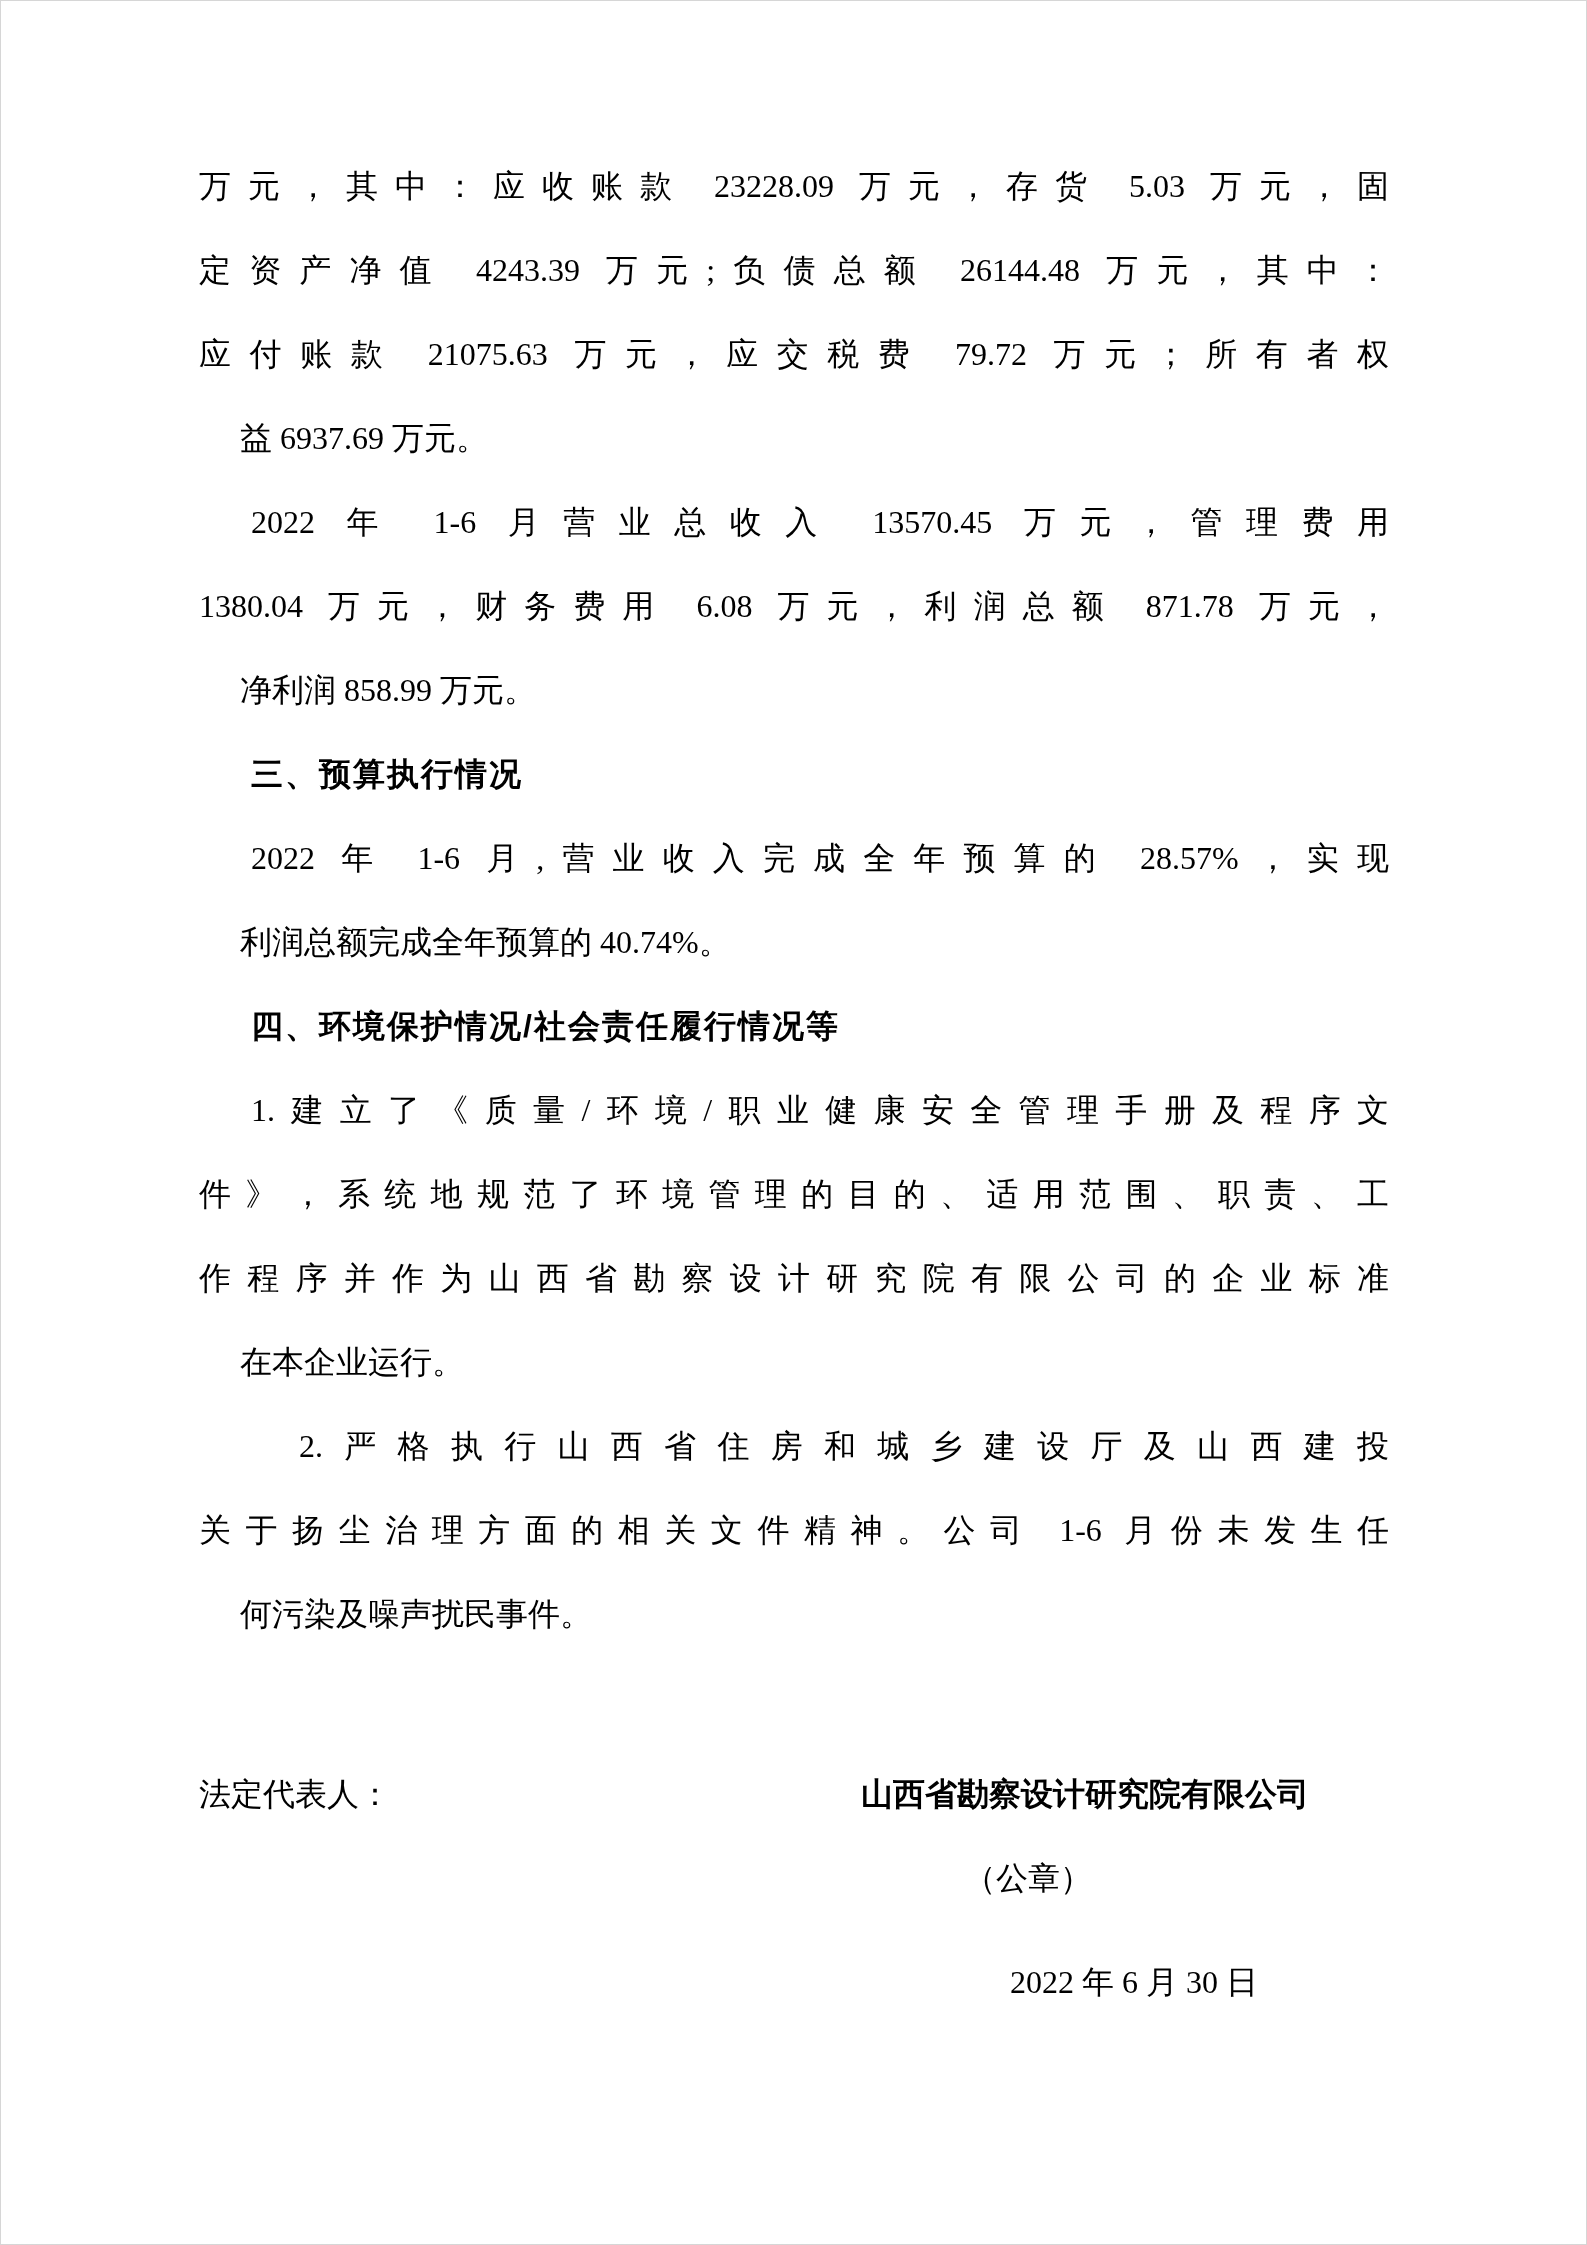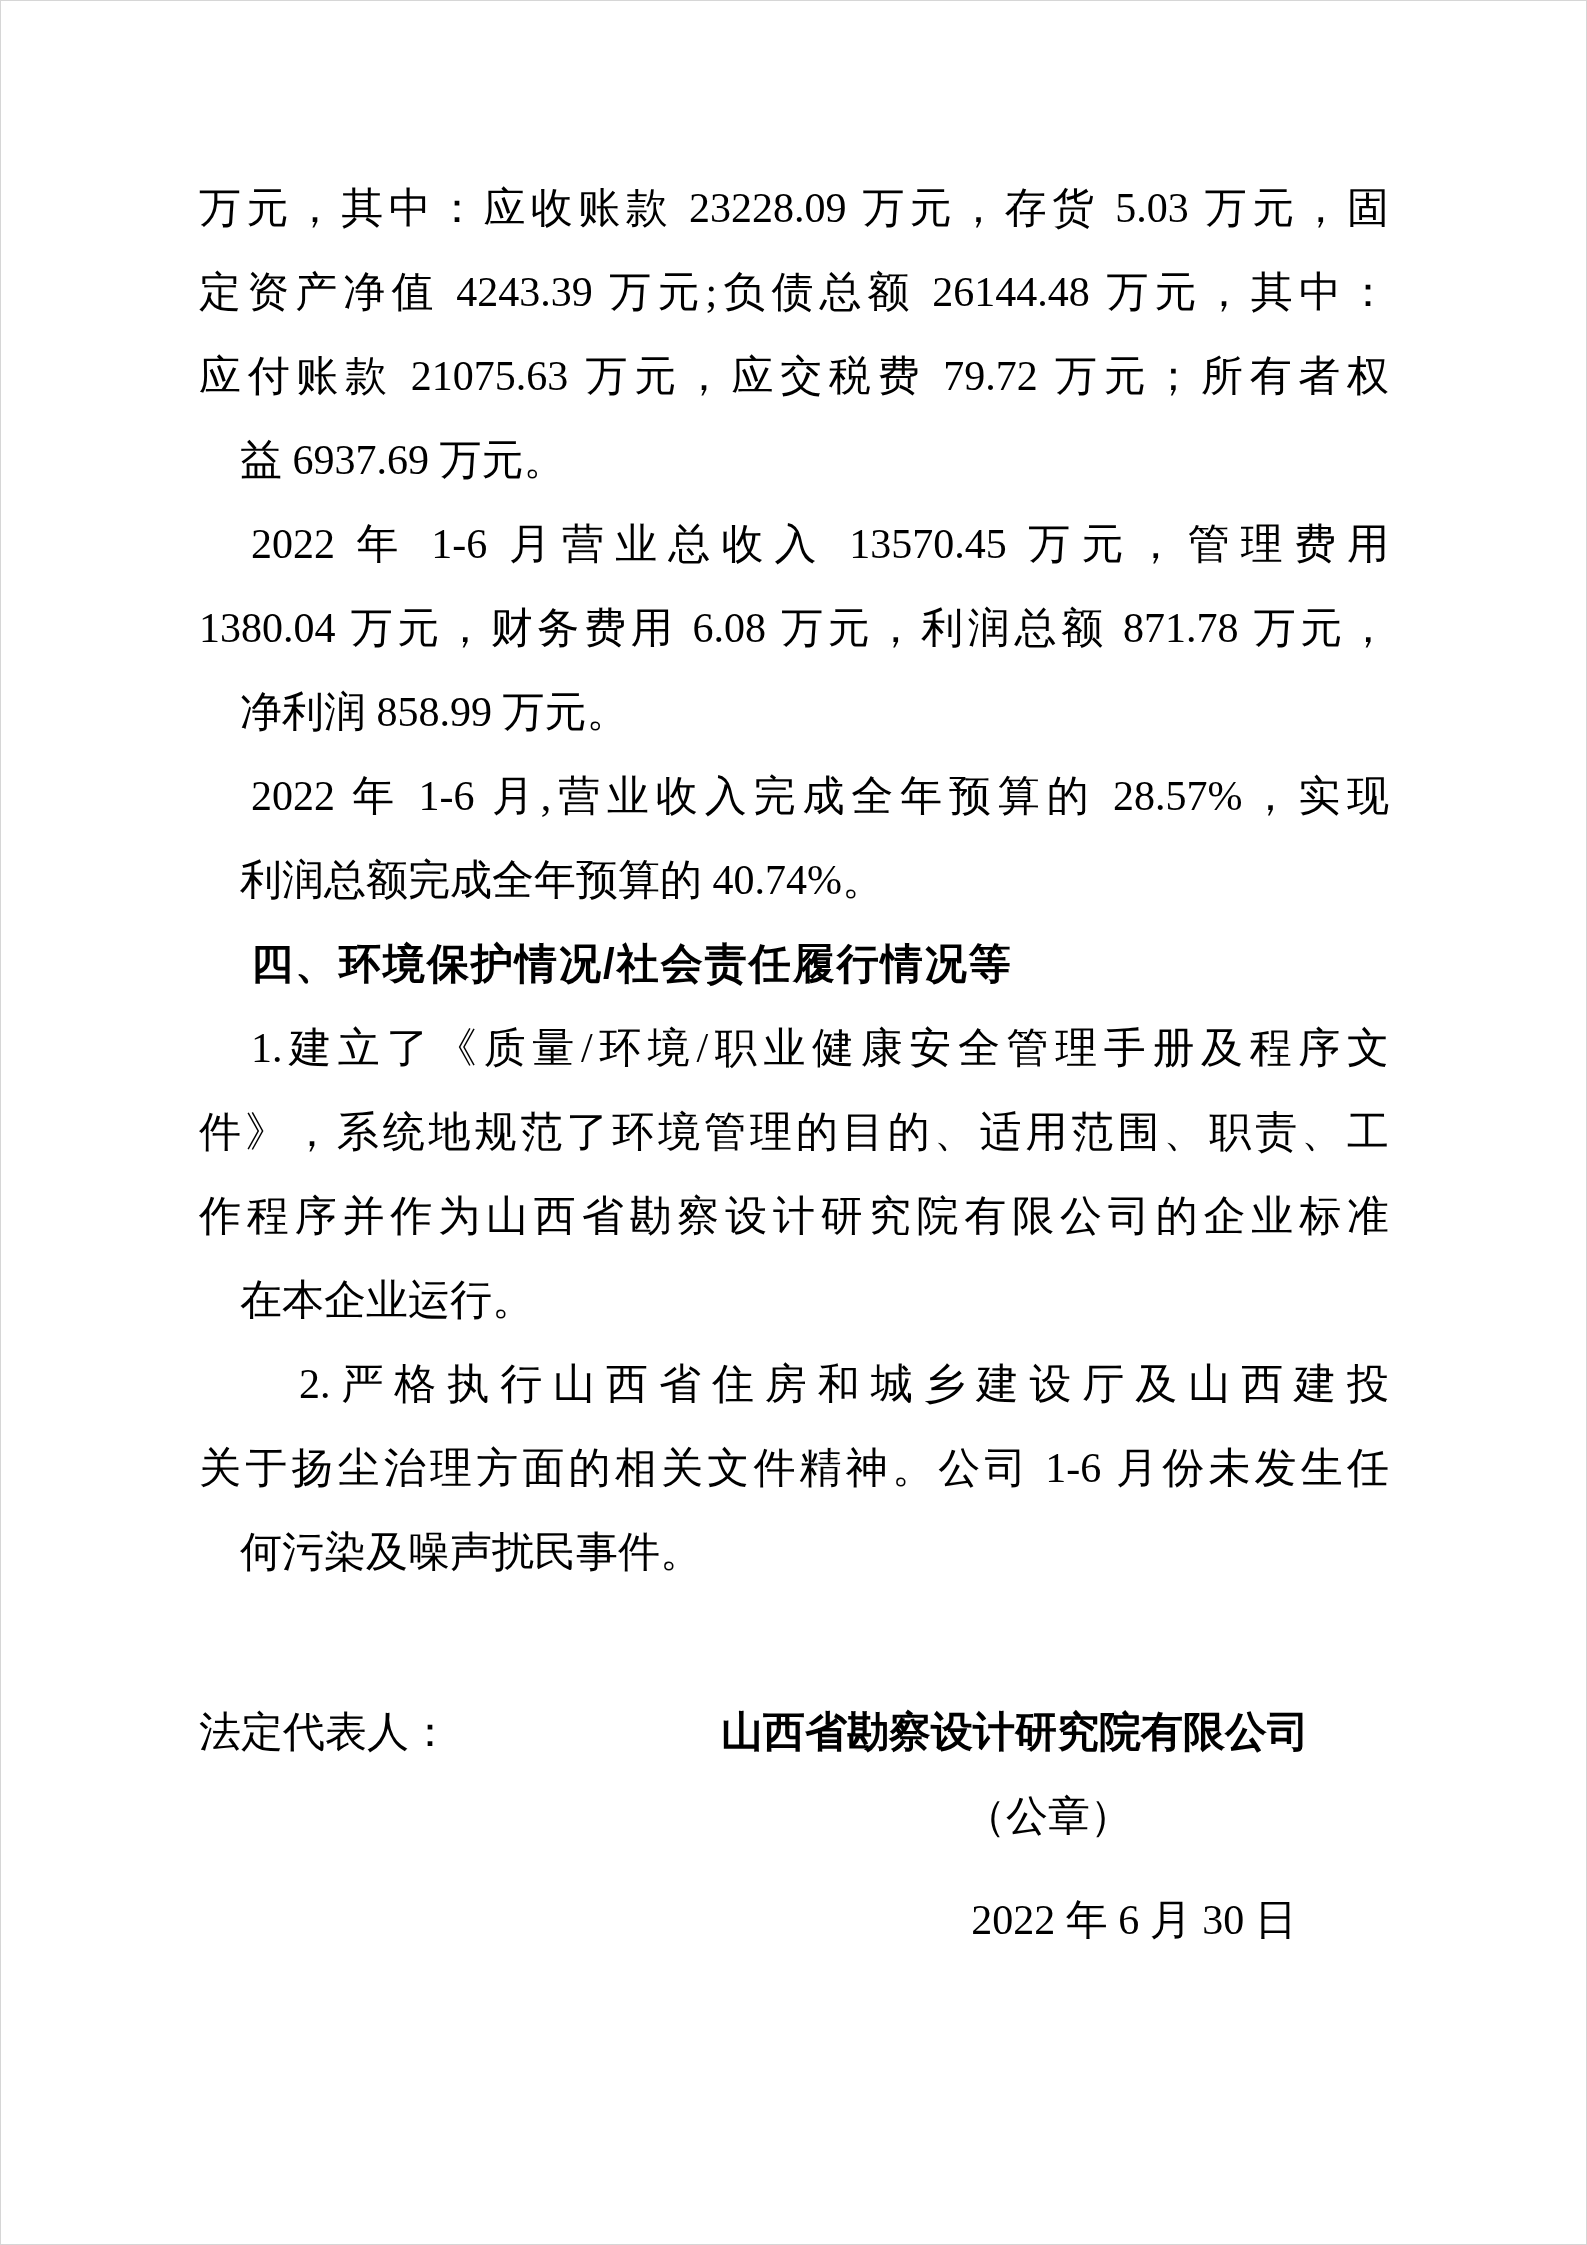--- a/index.html
+++ b/index.html
@@ -9,23 +9,23 @@
     margin:0 auto;
     background:#ffffff;
     border:1px solid #d6d6d6;
     box-sizing:border-box;
     font-family:"Liberation Serif","DejaVu Serif",serif;
     color:#000000;
     overflow:hidden;
   }
   .text-column{
     position:absolute;
-    left:198px;top:165px;
+    left:198px;top:143px;
     width:1190px;
-    font-size:42px;
+    font-size:32px;
     line-height:84px;
   }
   .line{
     display:block;
     height:84px;
     text-align:justify;
     text-align-last:justify;
     text-justify:inter-character;
     white-space:normal;
   }
@@ -80,20 +80,21 @@
       <span class="line">应付账款 21075.63 万元，应交税费 79.72 万元；所有者权</span>
       <span class="line short">益 6937.69 万元。</span>
     </div>
 
     <div>
       <span class="line indent1">2022 年 1-6 月营业总收入 13570.45 万元，管理费用</span>
       <span class="line">1380.04 万元，财务费用 6.08 万元，利润总额 871.78 万元，</span>
       <span class="line short">净利润 858.99 万元。</span>
     </div>
 
+    <span class="heading">三、预算执行情况</span>
 
     <div>
       <span class="line indent1">2022 年 1-6 月,营业收入完成全年预算的 28.57%，实现</span>
       <span class="line short">利润总额完成全年预算的 40.74%。</span>
     </div>
 
     <span class="heading">四、环境保护情况/社会责任履行情况等</span>
 
     <div>
       <span class="line indent1">1.建立了《质量/环境/职业健康安全管理手册及程序文</span>

